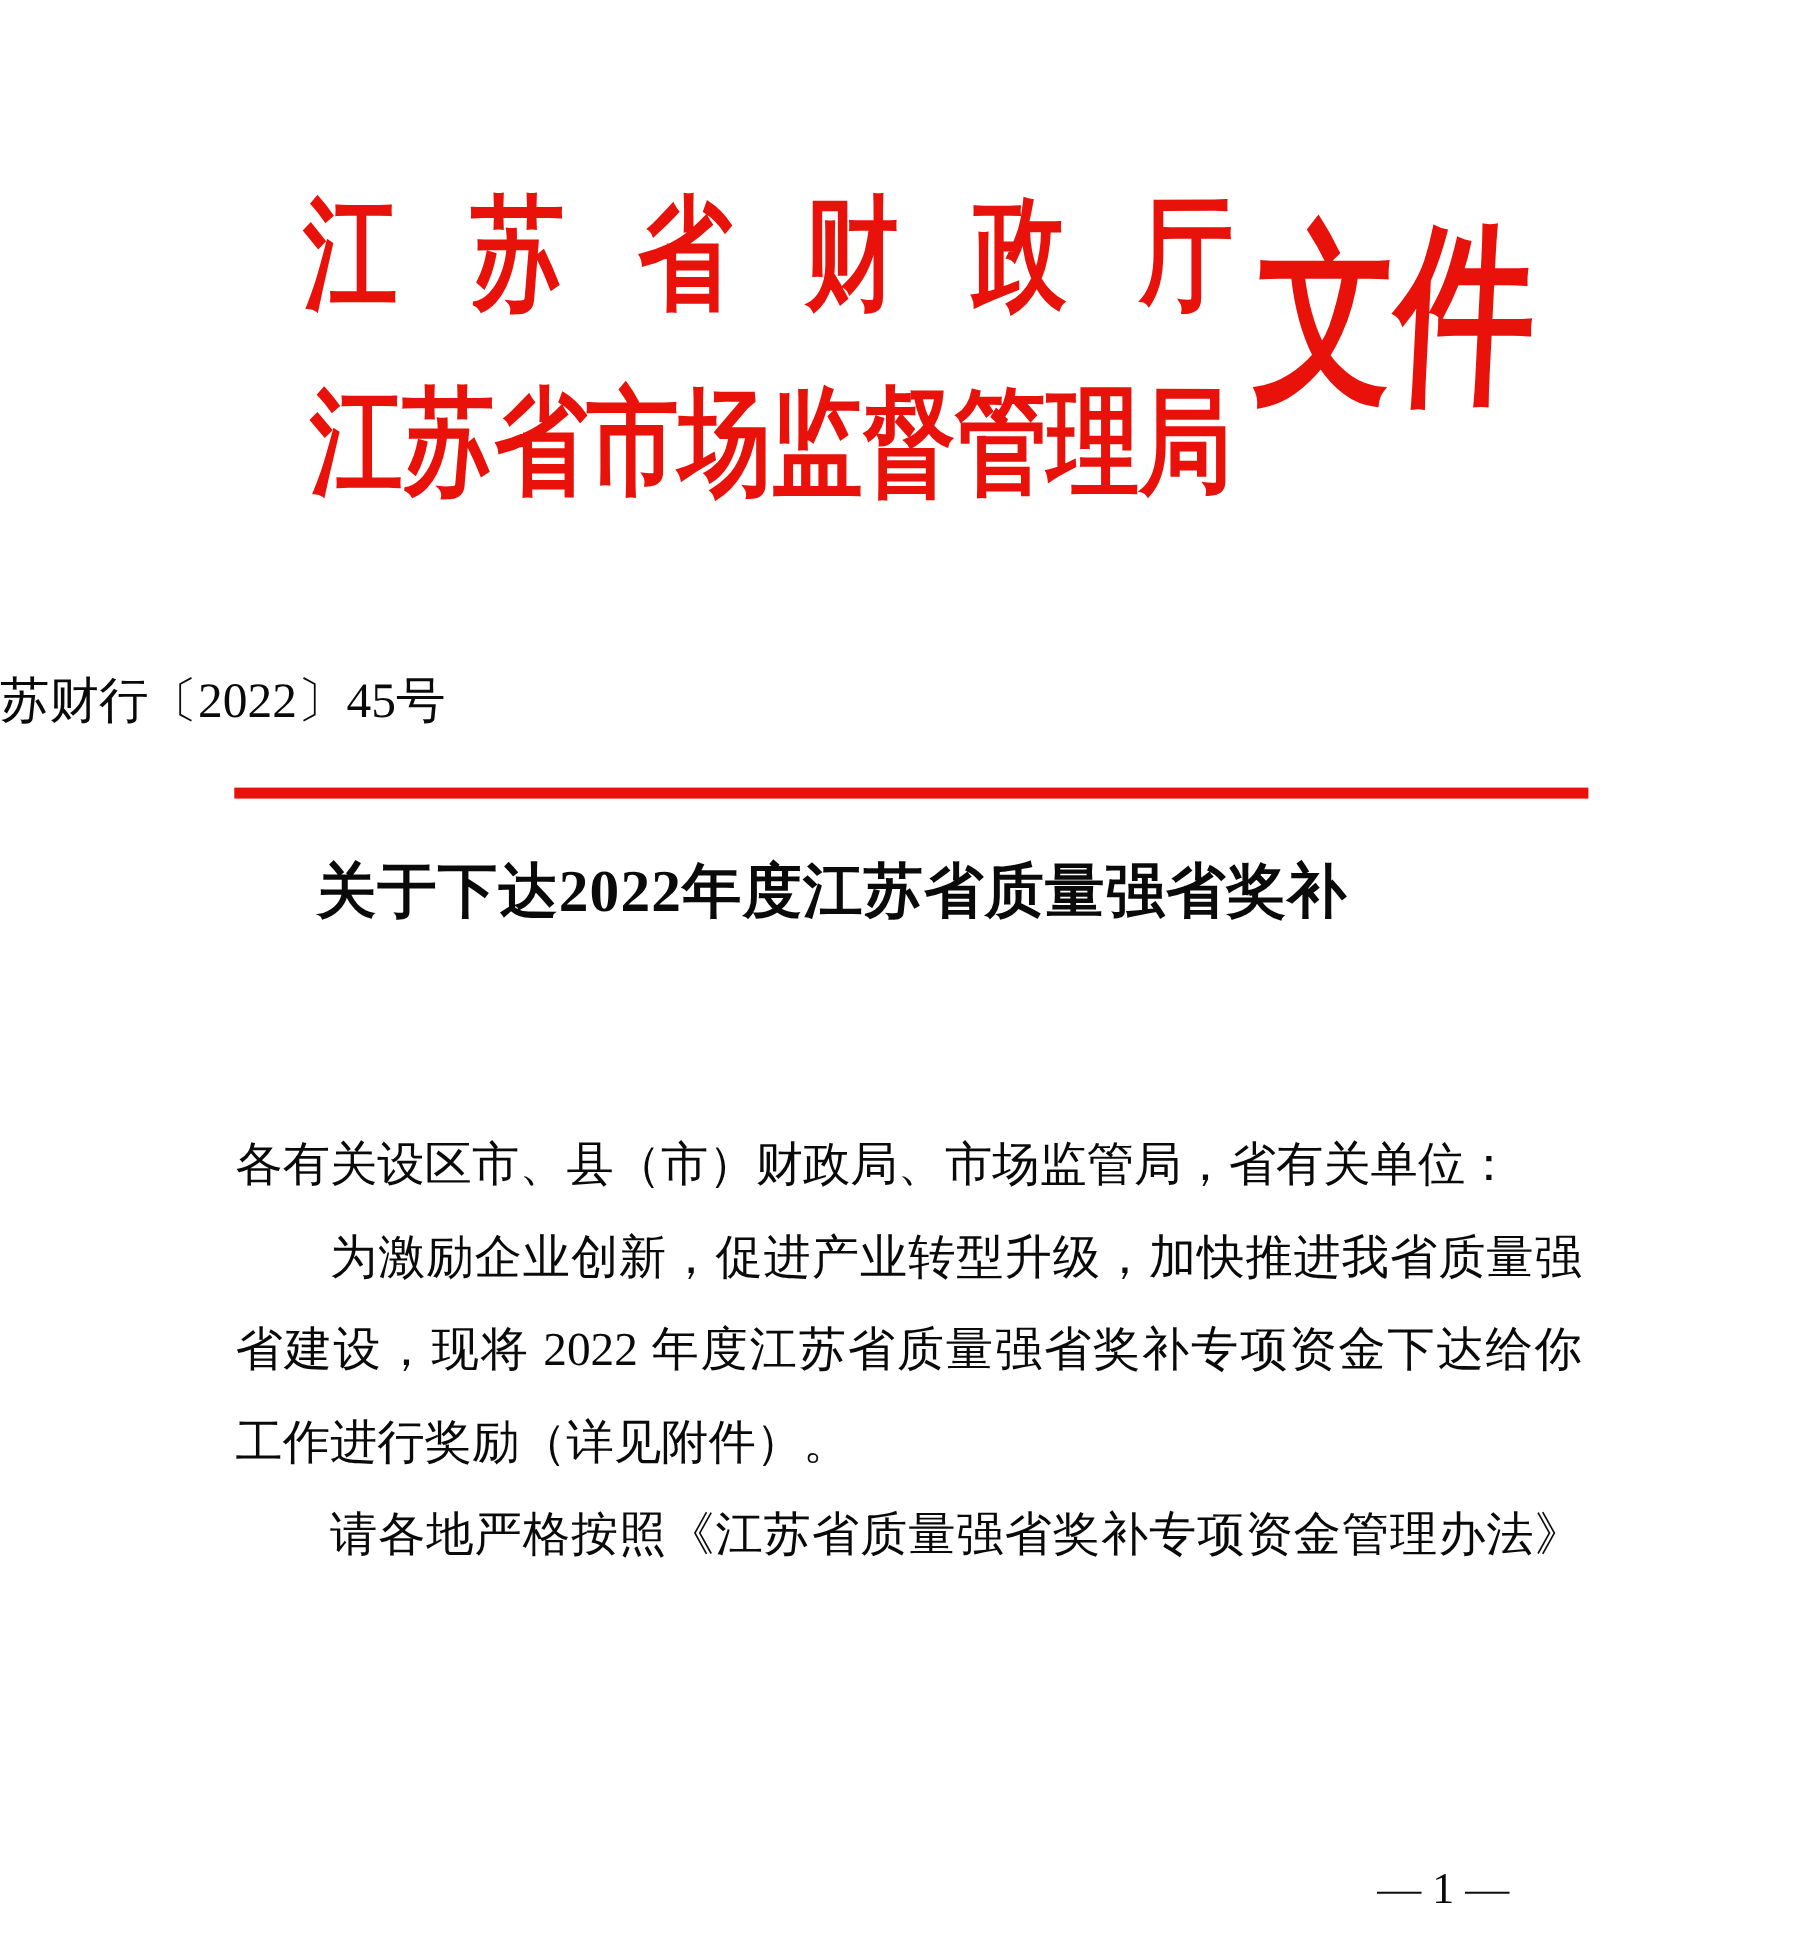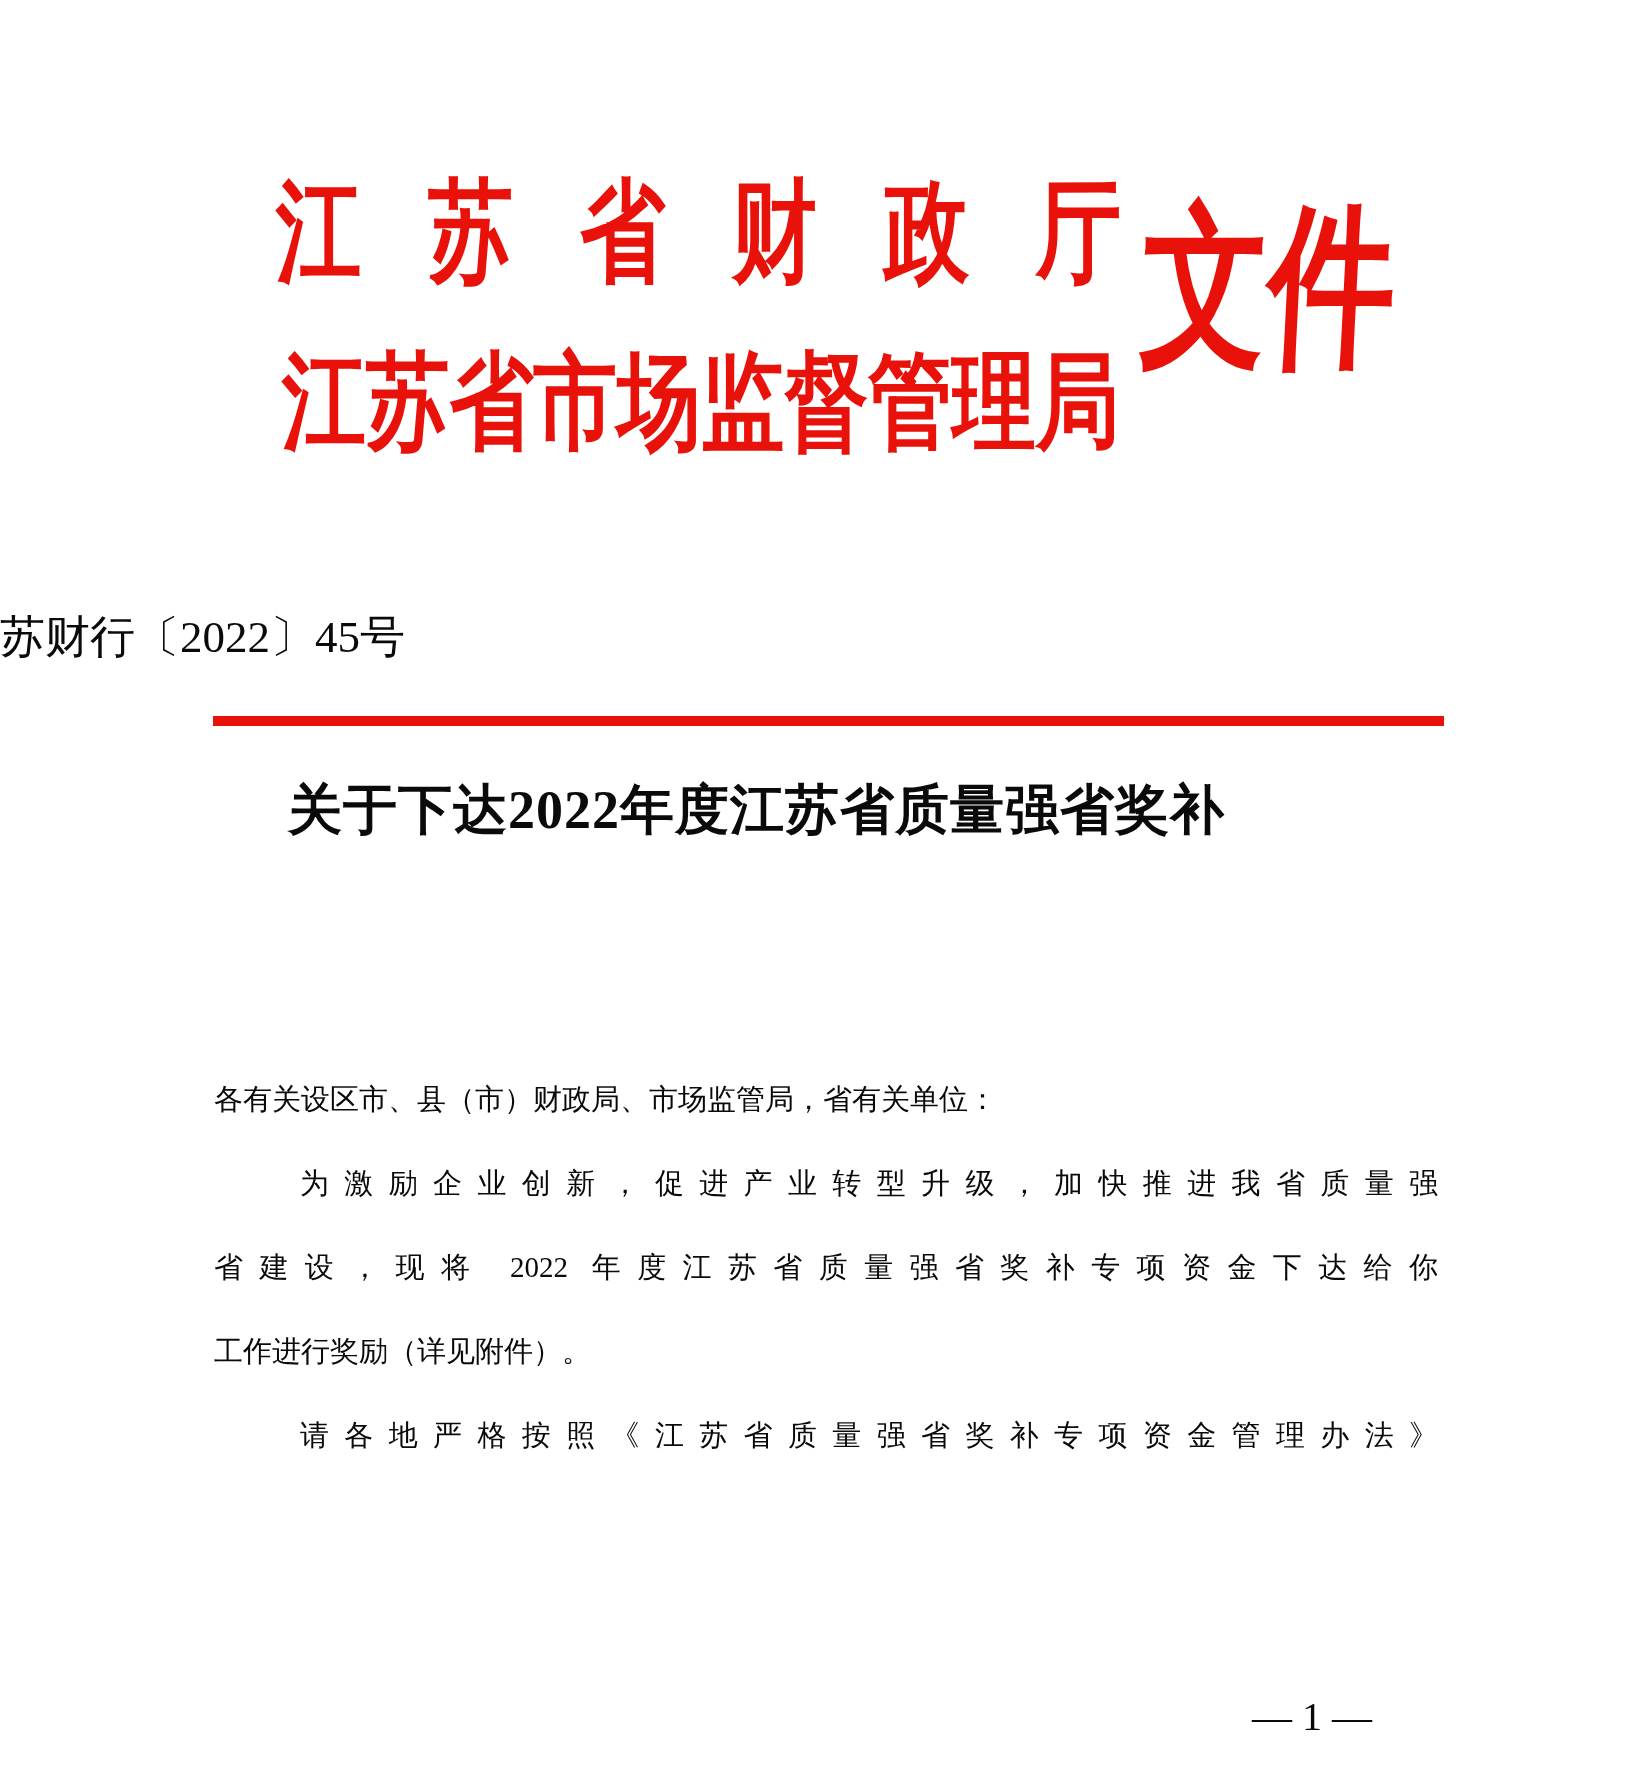--- a/index.html
+++ b/index.html
@@ -89,23 +89,23 @@
     font-weight: bold;
     line-height: 95px;
     letter-spacing: 1px;
     white-space: nowrap;
   }
 
   
   .body-text {
     position: absolute;
     left: 214px;
-    top: 1057px;
+    top: 1018px;
     width: 1224px;
-    font-size: 29px;
+    font-size: 43px;
     line-height: 84px;
   }
   .line {
     text-align: justify;
     white-space: nowrap;
   }
   .line.fill {
     white-space: normal;
     text-align-last: justify;
   }

